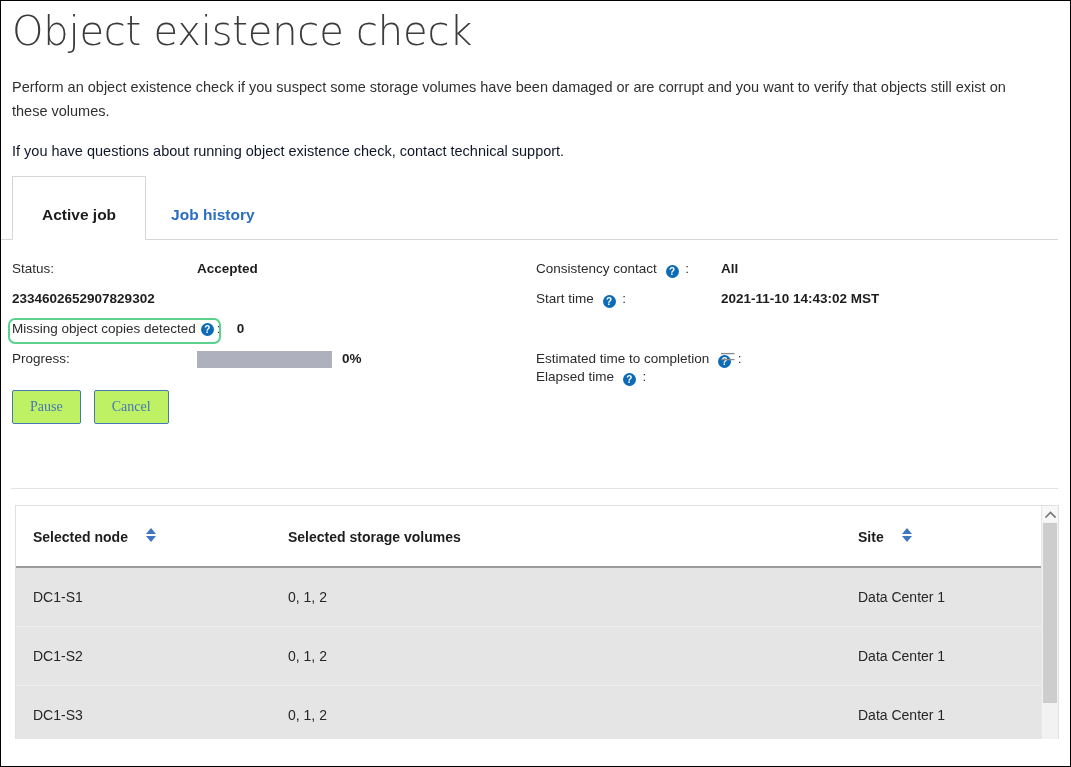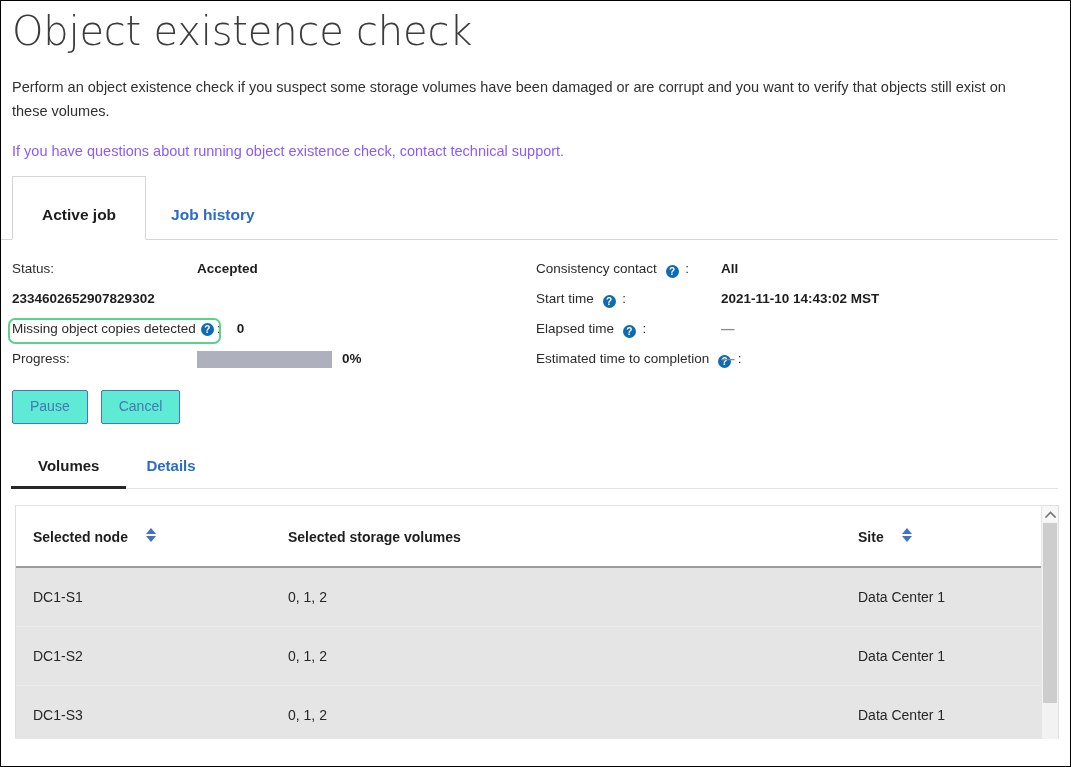--- a/index.html
+++ b/index.html
@@ -39,21 +39,21 @@
   .intro {
     font-size: 14.5px;
     line-height: 24px;
     color: #303030;
     margin-top: 20px;
     max-width: 1030px;
   }
   .intro2 {
     font-size: 14.5px;
     line-height: 24px;
-    color: #8b5cf6;
+    color: #0f172a;
     margin-top: 16px;
   }
 
   
   .tabstrip {
     position: relative;
     margin-top: 24px;
     height: 53px;
   }
   .tabstrip .baseline {
@@ -163,24 +163,24 @@
   }
 
   
   .btn-row {
     margin-top: 12px;
     padding-left: 11px;
     display: flex;
     gap: 13px;
   }
   .btn {
-    font-family: Liberation Sans, sans-serif;
+    font-family: Liberation Serif, serif;
     font-size: 14px;
     color: #4877b5;
-    background: #5eead4;
+    background: #bef264;
     border: 1px solid #4877b5;
     border-radius: 2px;
     padding: 7px 17px 8px 17px;
     cursor: pointer;
     line-height: 17px;
   }
 
   
   .subtabs {
     position: relative;
@@ -354,21 +354,21 @@
     <div class="drow" style="left:535px; top:34px;">
       <span style="width:185px; display:inline-block;">
         <span class="dlabel">Start time</span>
         <span class="helpicon">?</span>
         <span class="dlabel">:</span>
       </span>
       <span class="dvalue">2021-11-10 14:43:02 MST</span>
     </div>
 
     <div class="drow" style="left:535px; top:64px;">
-      <span style="width:185px; display:inline-block;">
+      <span style="width:185px; display:inline-block;margin-top:48px;">
         <span class="dlabel">Elapsed time</span>
         <span class="helpicon">?</span>
         <span class="dlabel">:</span>
       </span>
       <span class="dash">—</span>
     </div>
 
     <div class="drow" style="left:535px; top:94px;">
       <span style="width:185px; display:inline-block;">
         <span class="dlabel">Estimated time to completion</span>
@@ -381,24 +381,20 @@
 
   <div class="highlight-box"></div>
 
   <div class="btn-row">
     <button class="btn">Pause</button>
     <button class="btn">Cancel</button>
   </div>
 
   <div class="subtabs">
     <div class="sub-baseline"></div>
-    <div class="subtab-list">
-      <div class="subtab">Volumes</div>
-      <div class="subtab inactive">Details</div>
-    </div>
   </div>
 
   <div class="table-wrap">
     <table class="vol">
       <thead>
         <tr>
           <th class="c-node">
             <span>Selected node</span>
             <span class="sort-icon"><i class="up"></i><i class="down"></i></span>
           </th>

